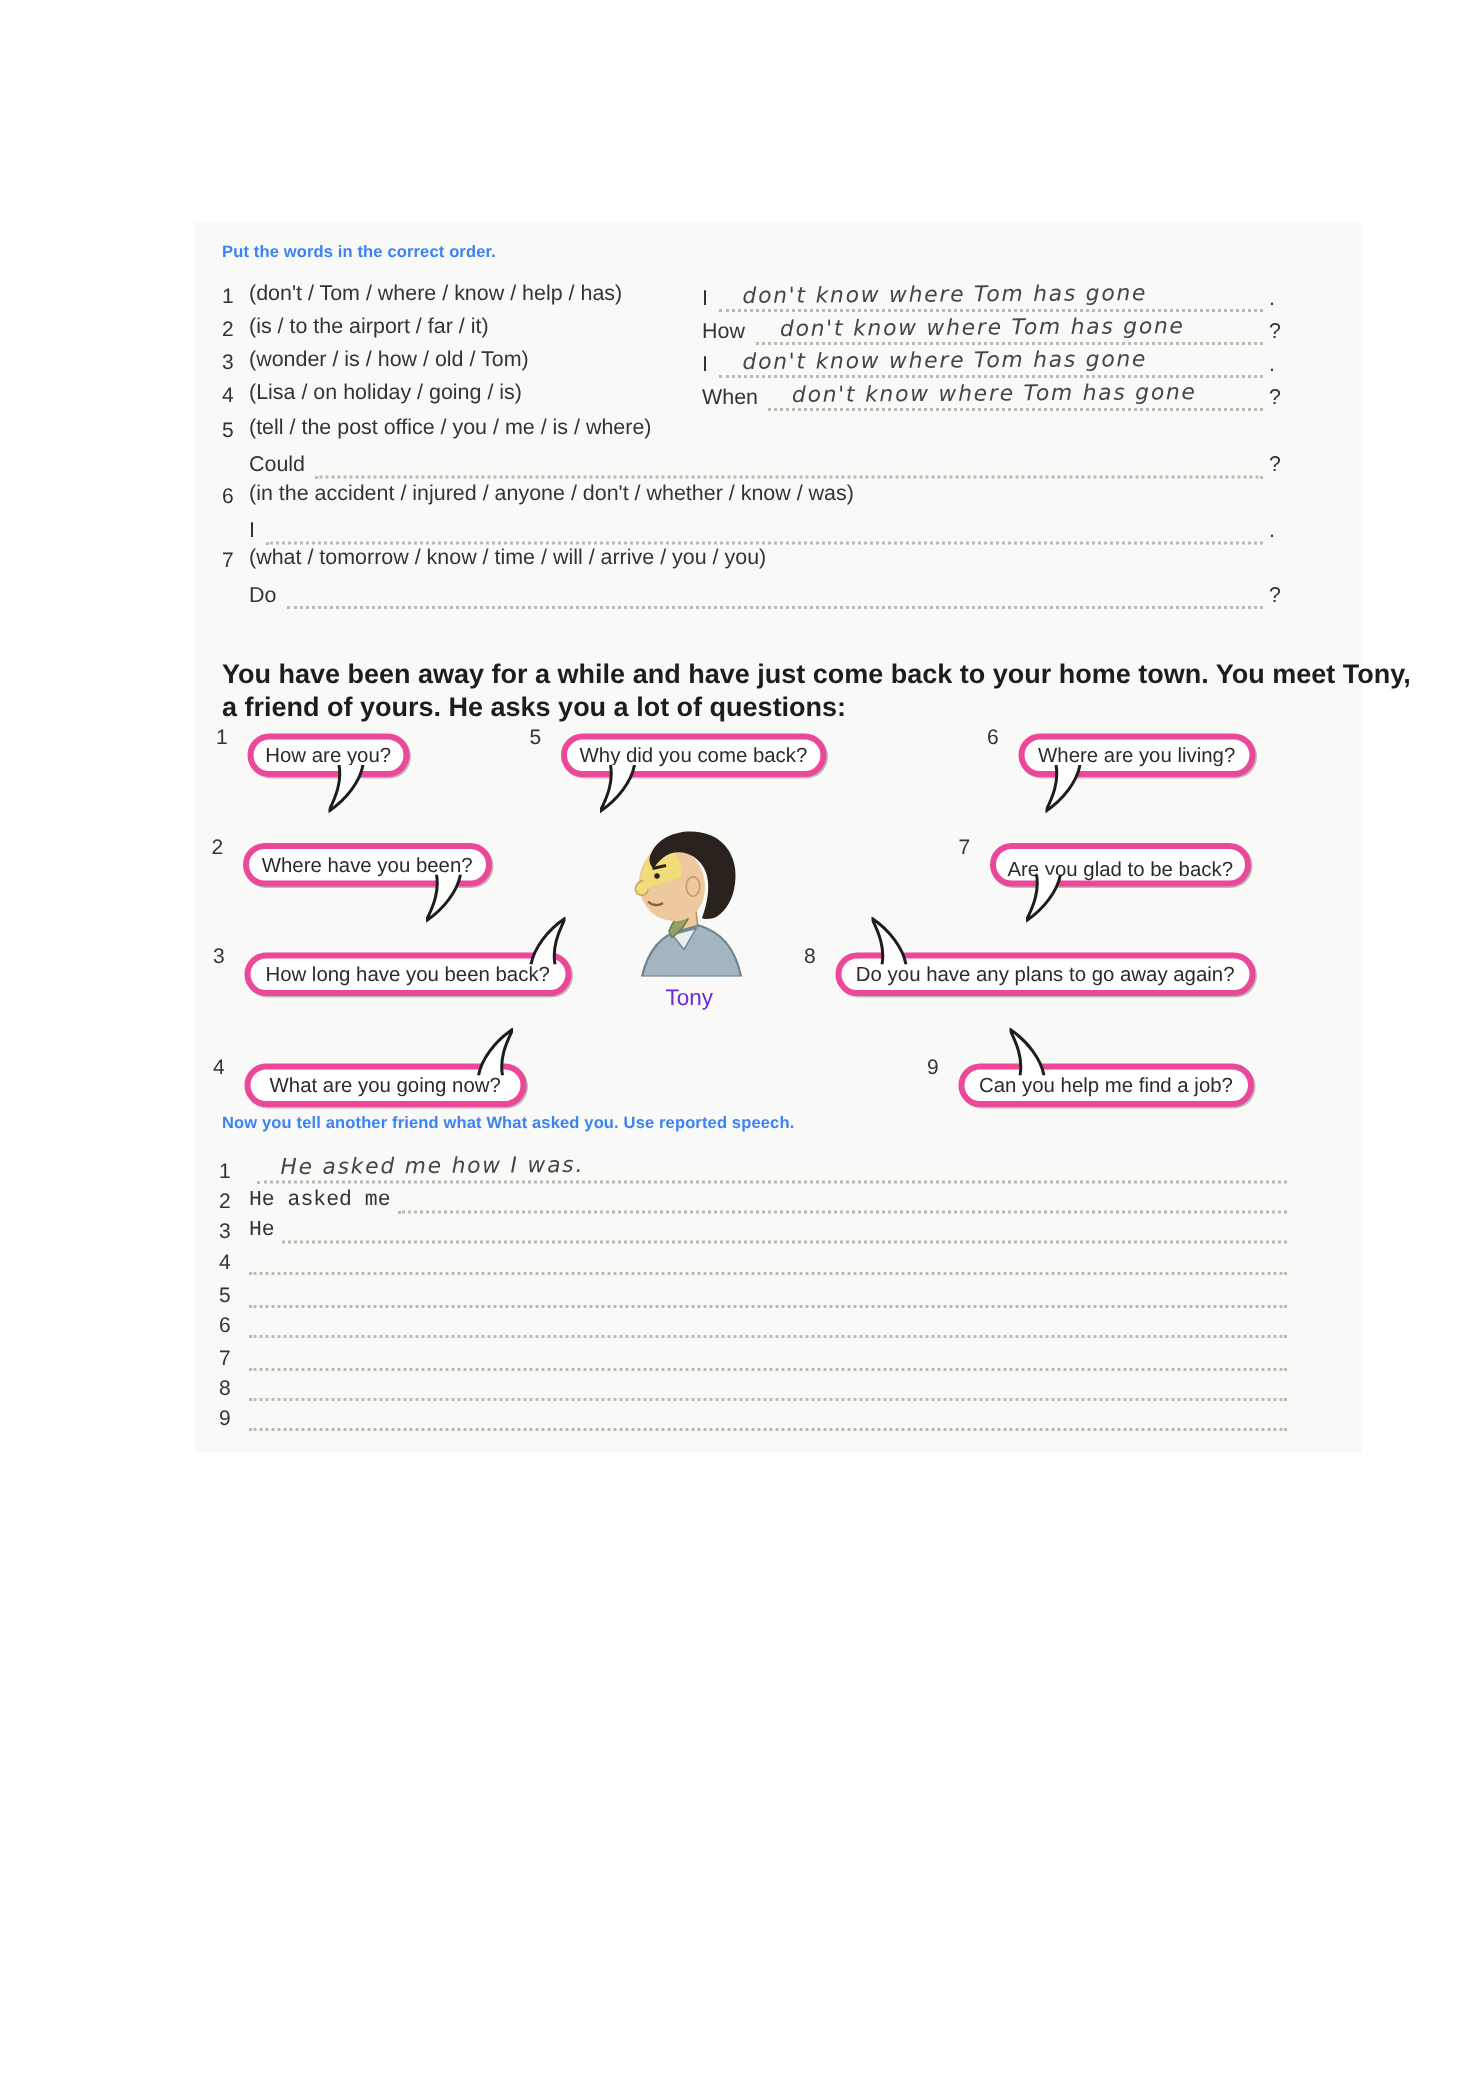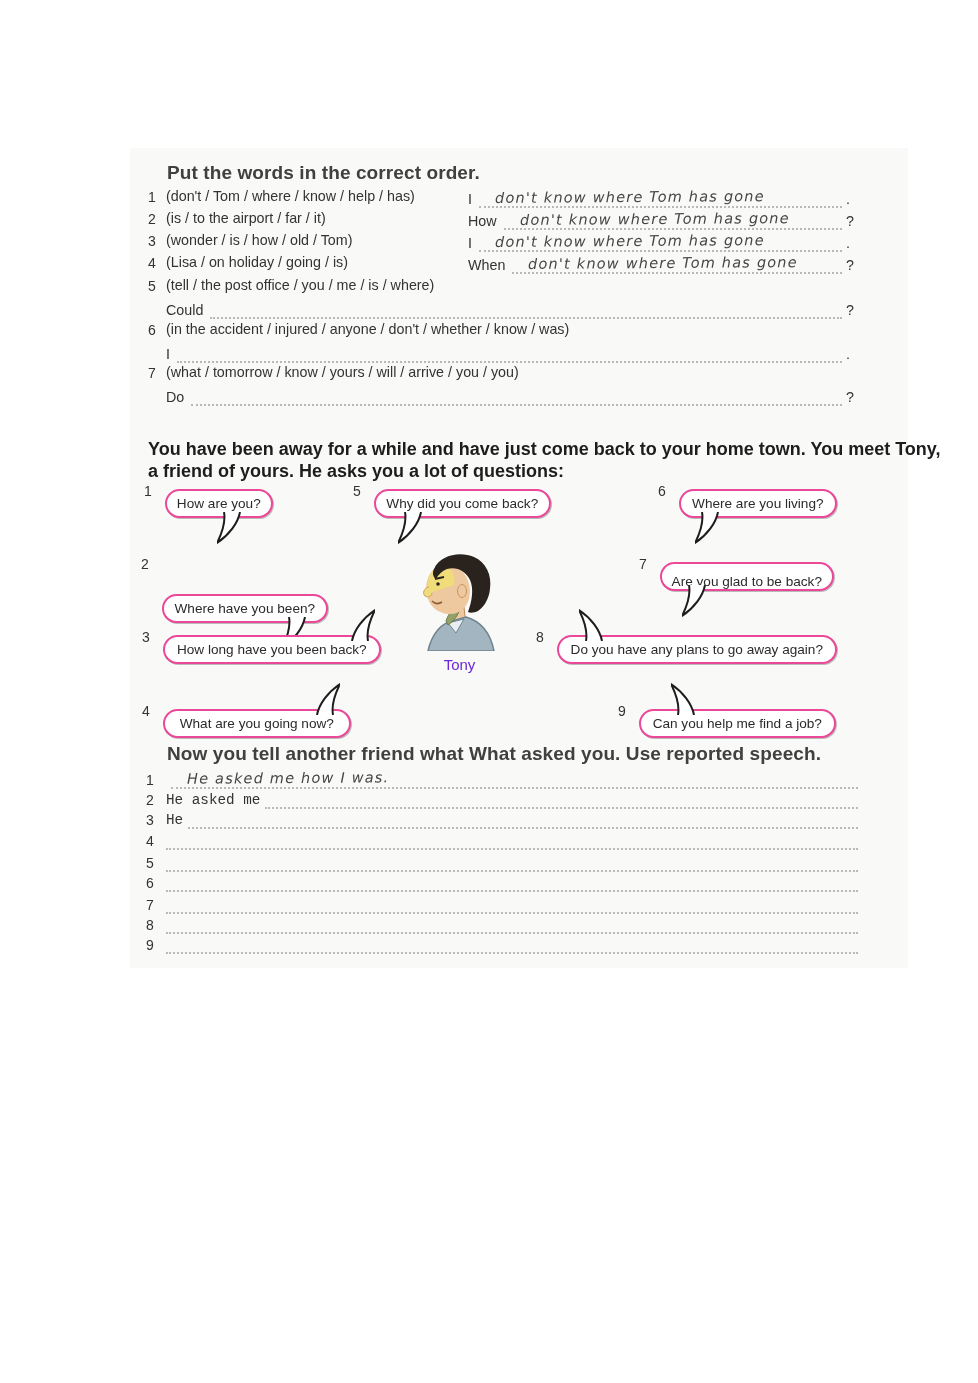--- a/index.html
+++ b/index.html
@@ -2,38 +2,38 @@
 <html><head>
 <meta charset="utf-8">
 <style>
   html,body{margin:0;padding:0;}
   body{
     width:978px;height:1383px;position:relative;background:#ffffff;
     font-family:"Liberation Sans",sans-serif;color:#2e2e2e;overflow:hidden;
   }
   .sheet{position:absolute;left:130px;top:148px;width:778px;height:820px;background:#f9f9f7;}
   .abs{position:absolute;}
-  .h-title{font-size:19px;font-weight:700;color:#404040;letter-spacing:.1px;margin-left:19px;}
+  .h-title{font-size:11px;font-weight:700;color:#3b82f6;letter-spacing:.1px;}
   .num{font-size:14px;color:#333;}
   .prompt{font-size:14.3px;color:#333;}
   .starter{font-size:14.3px;color:#333;white-space:nowrap;}
   .ansrow{display:flex;align-items:flex-end;height:21px;}
   .ansrow .starter{padding-bottom:1px;margin-right:7px;}
   .fill{flex:1;position:relative;border-bottom:2px dotted #b9b9b6;height:100%;}
   .endp{width:12px;text-align:left;font-size:14.3px;color:#333;padding-bottom:1px;padding-left:4px;}
   .hand{
     position:absolute;left:16px;bottom:1px;white-space:nowrap;
     font-family:"DejaVu Sans",sans-serif;font-style:italic;
     font-size:14.5px;color:#454545;letter-spacing:1.2px;transform:rotate(-.4deg);
   }
   
   .bwrap{position:absolute;display:flex;align-items:flex-start;}
   .bnum{font-size:14px;color:#333;margin-top:-6px;margin-right:13px;}
   .bubble{
-    position:relative;border:2px solid #ec4899;border-radius:15px;background:#fff;
+    position:relative;border:4px solid #ec4899;border-radius:15px;background:#fff;
     height:29px;display:flex;align-items:center;justify-content:center;
     font-size:13.6px;color:#2b2b2b;box-sizing:border-box;white-space:nowrap;
     box-shadow:1px 1px 0 rgba(0,0,0,.25);
   }
   .tail{position:absolute;width:30px;height:32px;}
   .tail.down{bottom:-28px;}
   .tail.up{top:-28px;transform:scaleY(-1);}
   .tail.up.flipx{transform:scale(-1,-1);}
   
   .rline{position:absolute;left:146px;width:712px;height:19px;display:flex;align-items:flex-end;}
@@ -100,21 +100,21 @@
 
 <div class="abs num" style="left:148px;top:322px;">6</div>
 <div class="abs prompt" style="left:166px;top:321px;">(in the accident / injured / anyone / don't / whether / know / was)</div>
 <div class="abs ansrow" style="left:166px;top:342px;width:692px;">
   <span class="starter">I</span>
   <span class="fill"></span>
   <span class="endp">.</span>
 </div>
 
 <div class="abs num" style="left:148px;top:365px;">7</div>
-<div class="abs prompt" style="left:166px;top:364px;">(what / tomorrow / know / yours / will / arrive / you / you)</div>
+<div class="abs prompt" style="left:166px;top:364px;">(what / tomorrow / know / time / will / arrive / you / you)</div>
 <div class="abs ansrow" style="left:166px;top:385px;width:692px;">
   <span class="starter">Do</span>
   <span class="fill"></span>
   <span class="endp">?</span>
 </div>
 
 <div class="abs intro" style="left:148px;top:439px;">You have been away for a while and have just come back to your home town. You meet Tony,</div>
 <div class="abs intro" style="left:148px;top:461px;">a friend of yours. He asks you a lot of questions:</div>
 
 <div class="bwrap" style="left:144px;top:489px;">
@@ -142,21 +142,21 @@
   <div class="bubble" style="width:158px;">
     <span>Where are you living?</span>
     <svg class="tail down" style="left:14px;" viewBox="0 0 30 32">
         <path d="M7 0 C 9 11, 5 21, 0 31 C 12 23, 21 11, 23 0" fill="#ffffff" stroke="#1d1d1d" stroke-width="2" stroke-linejoin="round"></path>
       </svg>
   </div>
 </div>
 
 <div class="bwrap" style="left:141px;top:562px;">
   <span class="bnum">2</span>
-  <div class="bubble" style="width:166px;margin-top:32px;">
+  <div class="bubble" style="width:166px;">
     <span>Where have you been?</span>
     <svg class="tail down" style="left:118px;" viewBox="0 0 30 32">
         <path d="M7 0 C 9 11, 5 21, 0 31 C 12 23, 21 11, 23 0" fill="#ffffff" stroke="#1d1d1d" stroke-width="2" stroke-linejoin="round"></path>
       </svg>
   </div>
 </div>
 
 <div class="bwrap" style="left:639px;top:562px;">
   <span class="bnum">7</span>
   <div class="bubble" style="width:174px;align-items:flex-end;">

